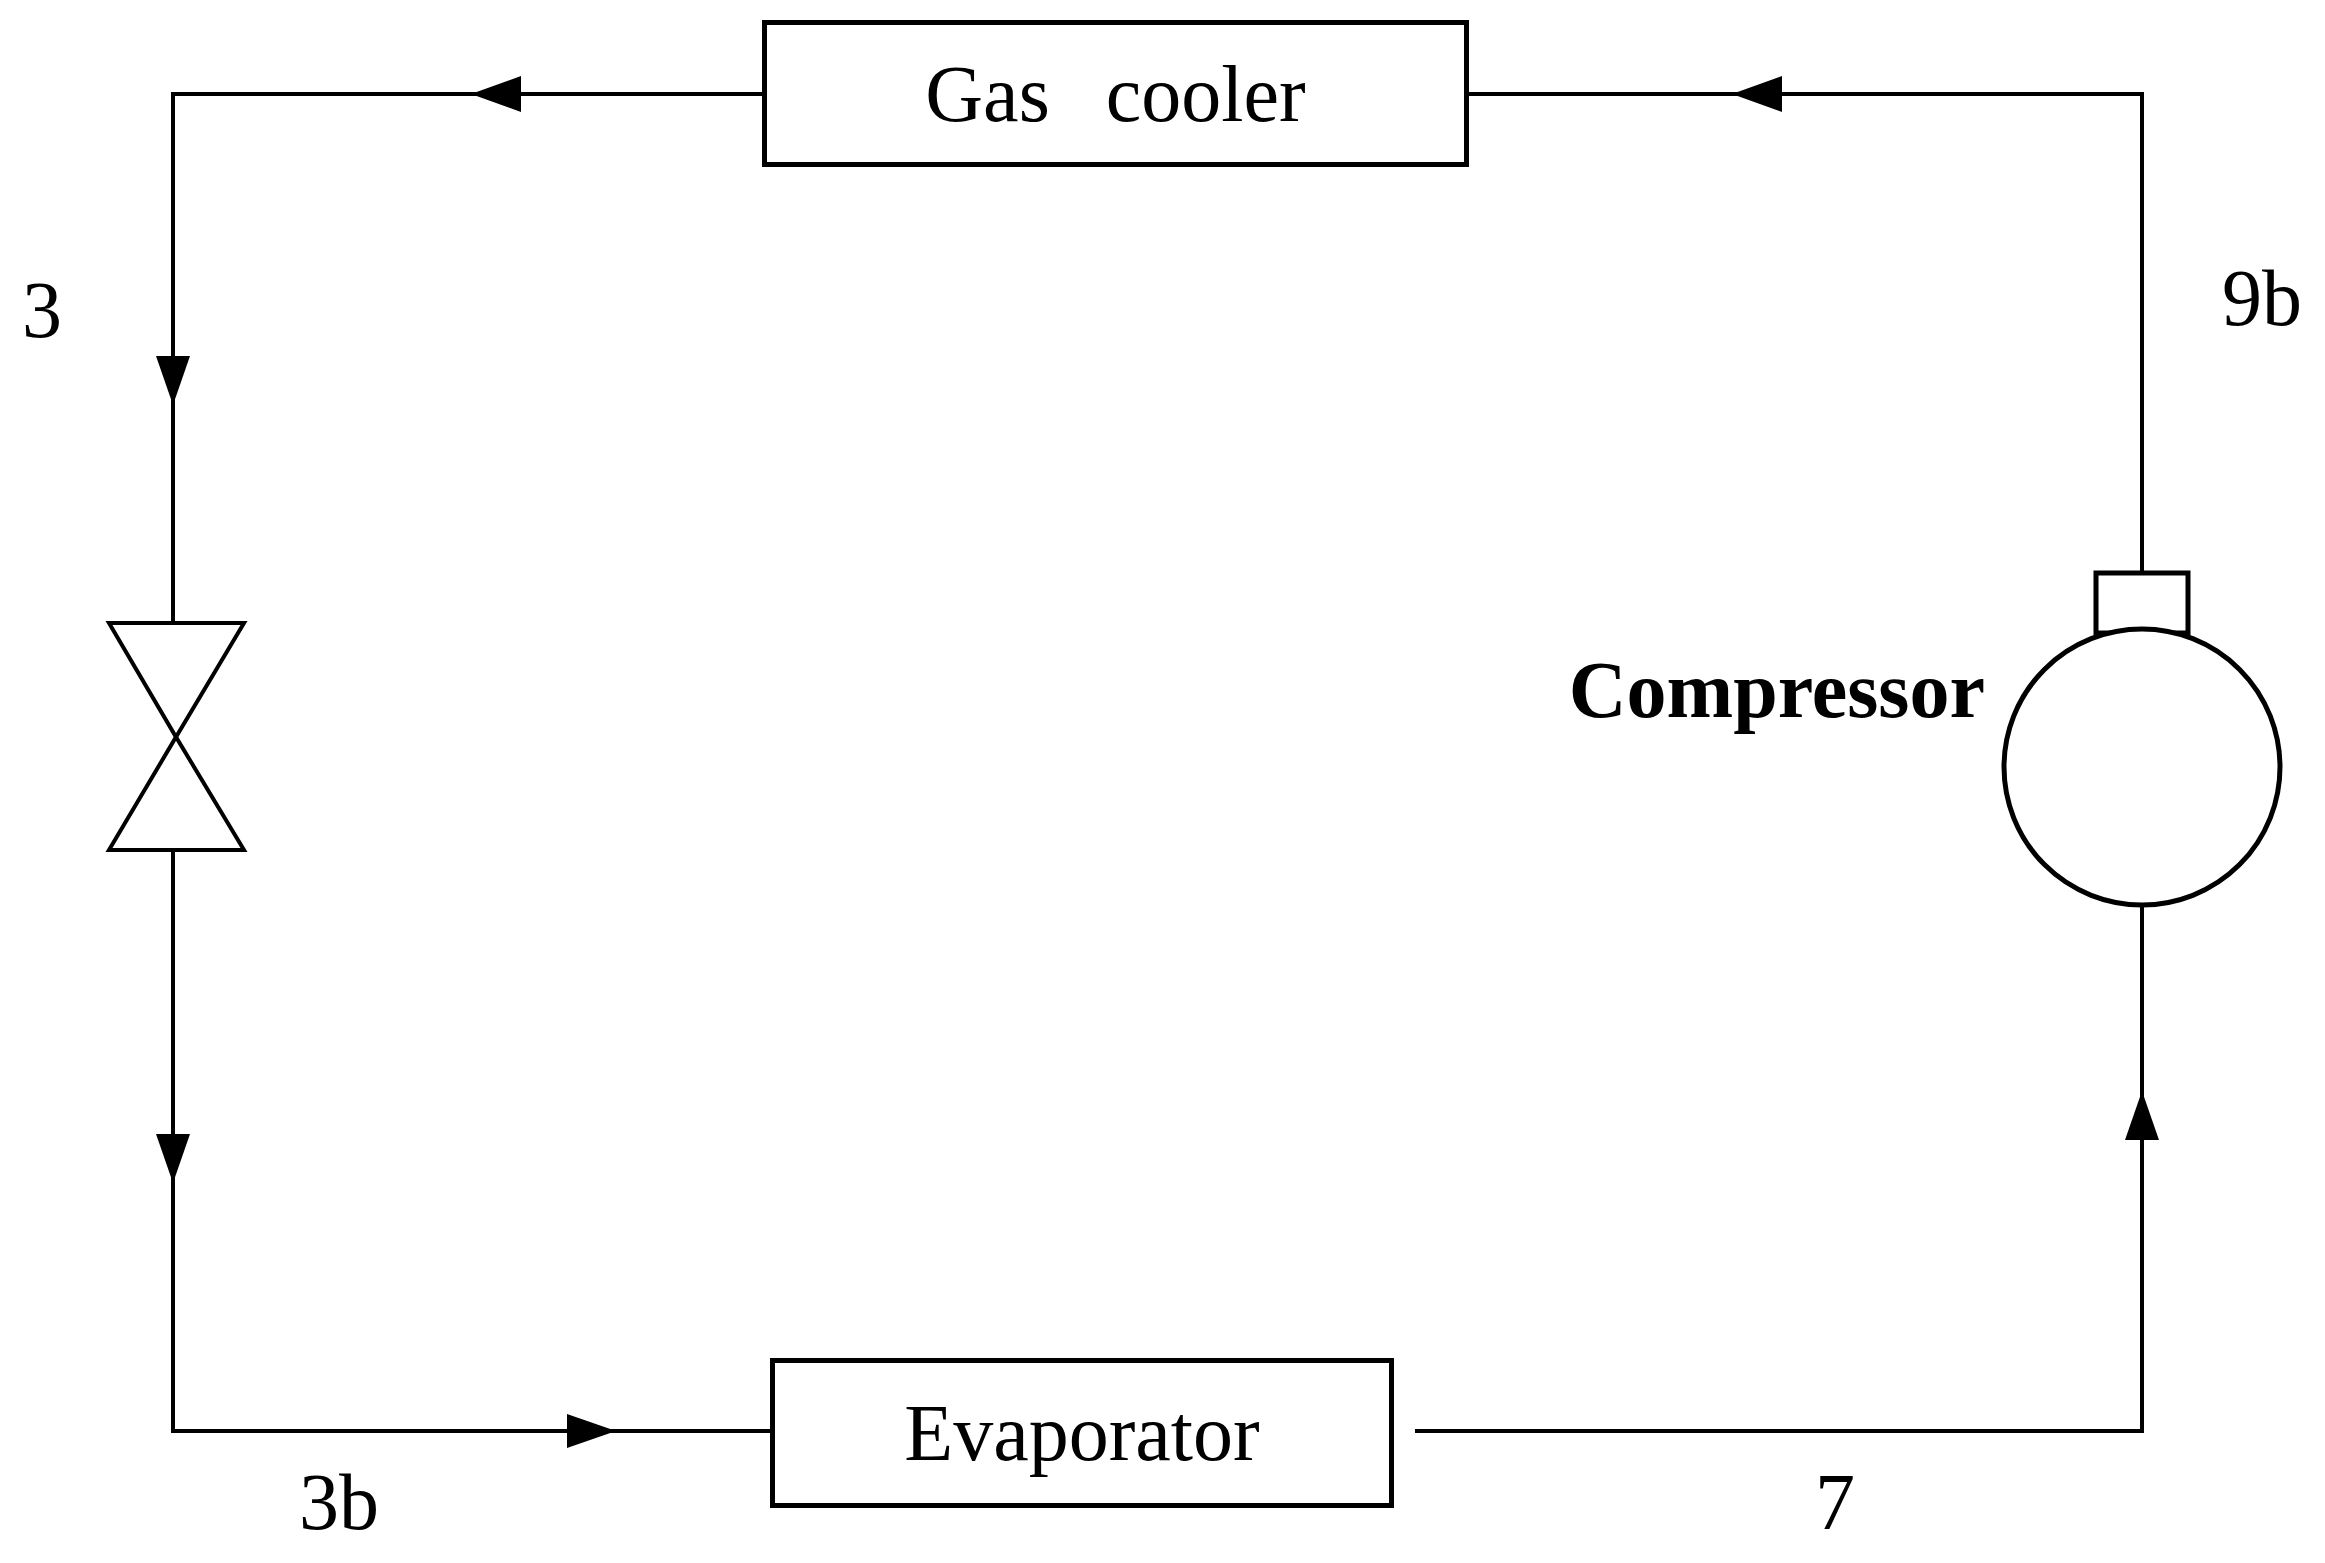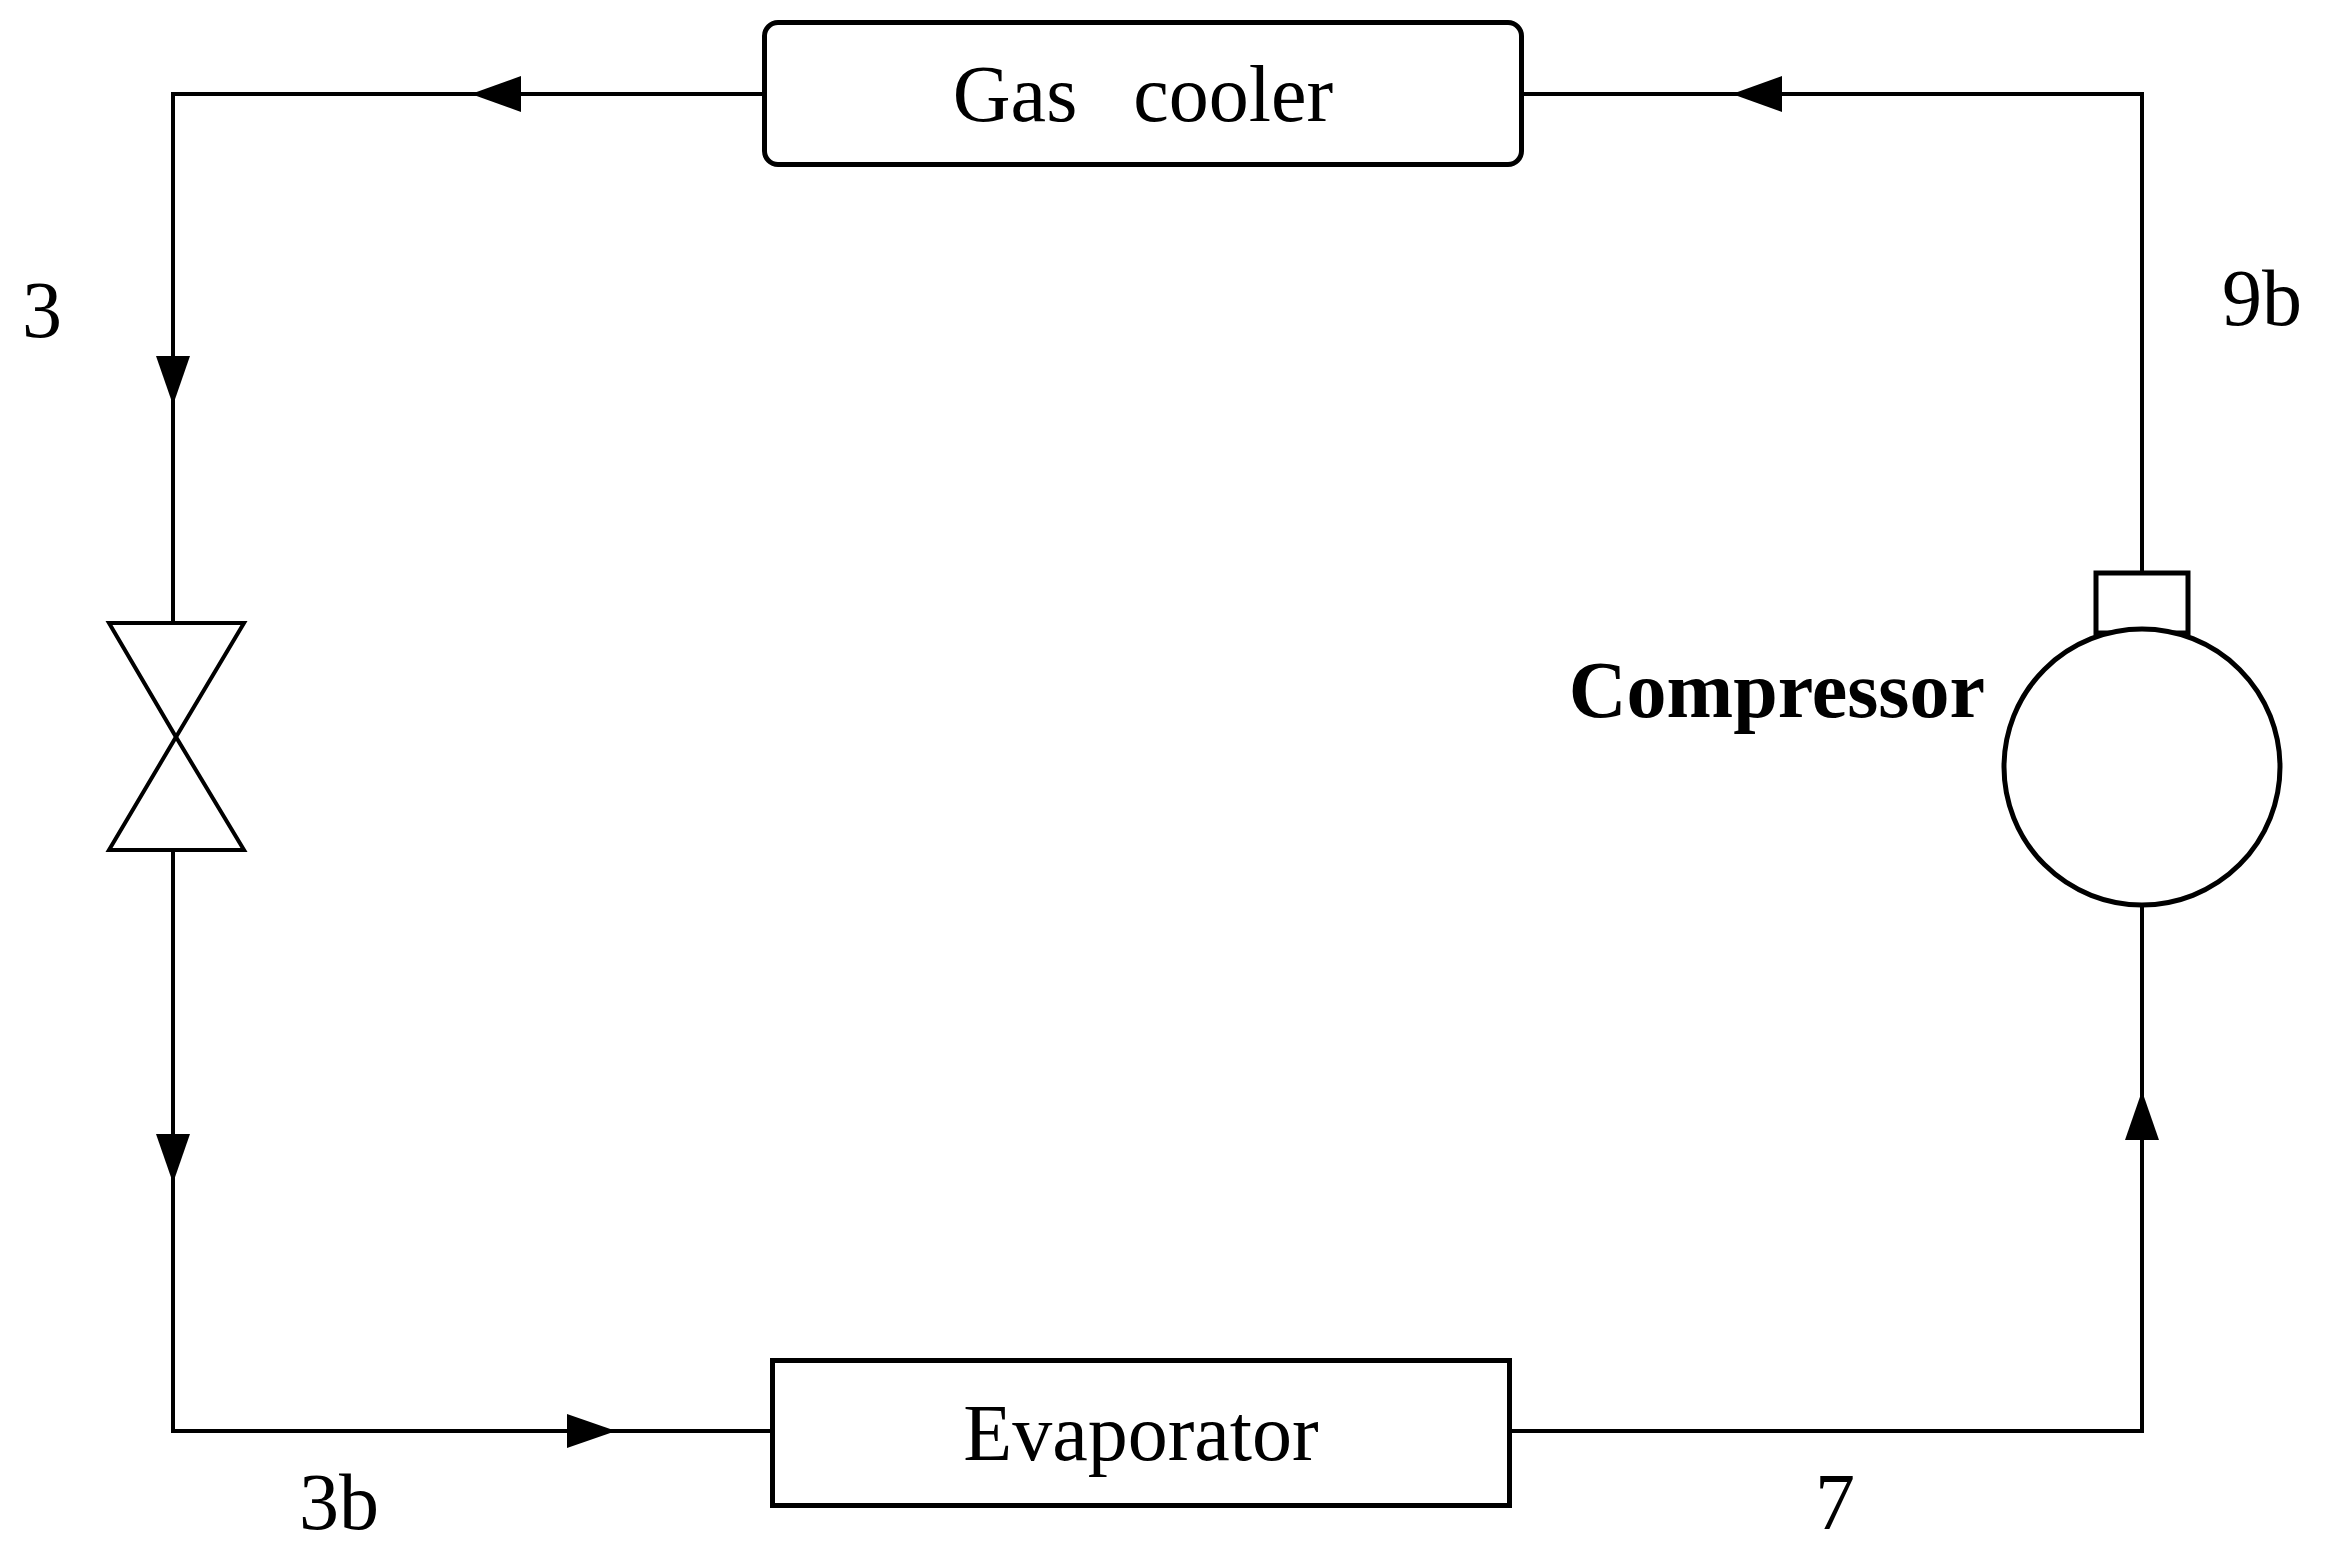--- a/index.html
+++ b/index.html
@@ -104,25 +104,25 @@
       <polygon class="symbol-outline" points="109,623 244,623 176,737"></polygon>
       <polygon class="symbol-outline" points="109,850 244,850 176,737"></polygon>
     </g>
 
     <g>
       <rect class="symbol-outline-thick" x="2096" y="573" width="92" height="60"></rect>
       <circle class="symbol-outline-thick" cx="2142" cy="767" r="138"></circle>
     </g>
   </svg>
 
-  <div class="component-box" style="left:762px; top:20px; width:762px; height:147px;border-radius:16px;">
+  <div class="component-box" style="left:762px; top:20px; width:707px; height:147px;">
     <span class="box-label">Gas cooler</span>
   </div>
 
-  <div class="component-box" style="left:770px; top:1358px; width:742px; height:150px;">
+  <div class="component-box" style="left:770px; top:1358px; width:624px; height:150px;">
     <span class="box-label">Evaporator</span>
   </div>
 
 
   <div class="free-label right" style="left:1485px; top:650px; width:500px;">Compressor</div>
 
   <div class="free-label center" style="left:2px; top:270px; width:80px;">3</div>
 
   <div class="free-label center" style="left:2201px; top:258px; width:122px;">9b</div>
 

